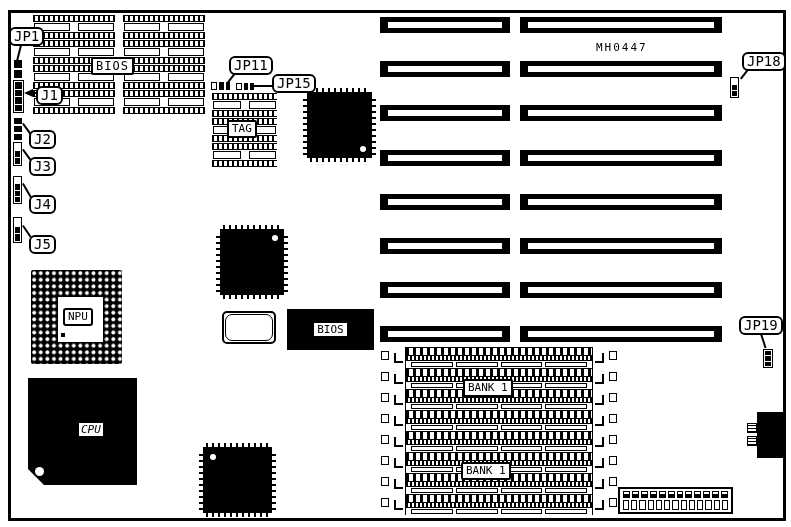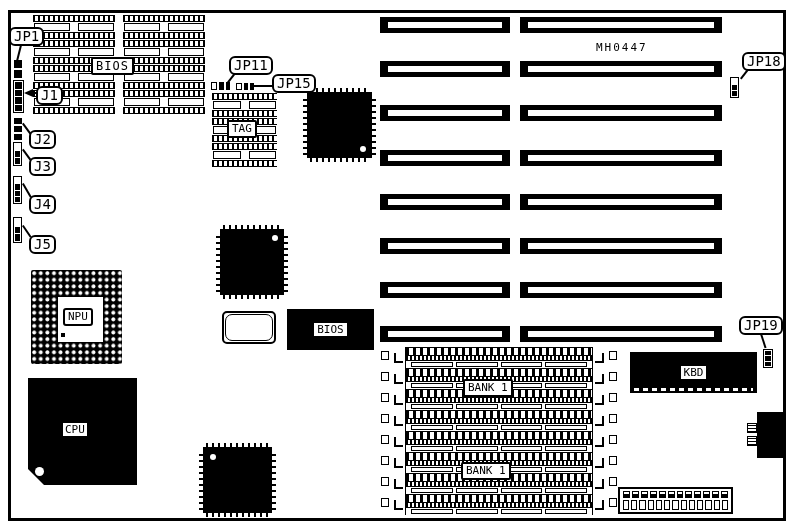--- a/index.html
+++ b/index.html
@@ -59,22 +59,22 @@
     background-size: 6.6px 6.6px; border-radius:2px; }
   #npu .center { position:absolute; left:27px; top:27px; width:45px; height:45px; background:#fff; }
   #npu .npulabel { position:absolute; left:5px; top:11px; border:2px solid #000; border-radius:3px;
     background:#fff; font-size:11px; line-height:12px; padding:1px 3px; }
   #npu .ndot { position:absolute; left:3px; bottom:5px; width:4px; height:4px; background:#000; }
 
   
   #cpu { position:absolute; left:28px; top:378px; width:109px; height:107px; background:#000;
     clip-path: polygon(0 0, 100% 0, 100% 100%, 16px 100%, 0 calc(100% - 16px)); }
   #cpu .cdot { position:absolute; left:7px; bottom:9px; width:9px; height:9px; border-radius:50%; background:#fff; }
-  #cpu .cpulabel { position:absolute; left:34px; top:44px; background:#fff; color:#000;
-    font-size:11px; line-height:13px; padding:0 2px; border:1px solid #000; }
+  #cpu .cpulabel { position:absolute; left:50px; top:44px; background:#fff; color:#000;
+    font-size:11px; line-height:13px; padding:0 2px; border:1px solid #000;font-style:italic; }
 
   
   #xtal { position:absolute; left:222px; top:311px; width:54px; height:33px;
     border:2px solid #000; border-radius:5px; background:#fff; }
   #xtal b { position:absolute; inset:1px; border:1px solid #000; border-radius:7px; }
 
   
   .blackchip { position:absolute; background:#000; display:flex; align-items:center; justify-content:center; }
   .blackchip .lbl { background:#fff; border:1px solid #000; font-size:11px; line-height:13px; padding:0 3px; }
   #kbd::after { content:""; position:absolute; left:4px; right:4px; bottom:2px; height:3px;
@@ -537,23 +537,20 @@
         </div>
         <div class="railcell">
           <span class="lb"></span>
           <span class="hk"></span>
         </div>
       </div>
   </div>
   <div class="chiplabel" style="left:463px; top:379px; z-index:6;">BANK 1</div>
   <div class="chiplabel" style="left:461px; top:462px; z-index:6;">BANK 1</div>
 
-  <div class="blackchip" id="kbd" style="left:630px; top:352px; width:127px; height:41px;">
-    <span class="lbl">KBD</span>
-  </div>
 
   <div class="callout" style="left:739px; top:316px;">JP19</div>
   <div class="tail" style="left:760px; top:334px; height:15px; transform:rotate(-18deg);"></div>
   <div class="jvbox" style="left:763px; top:349px; width:10px; height:19px;">
       <i></i>
       <i></i>
       <i></i>
     </div>
 
   <div id="din"></div>

